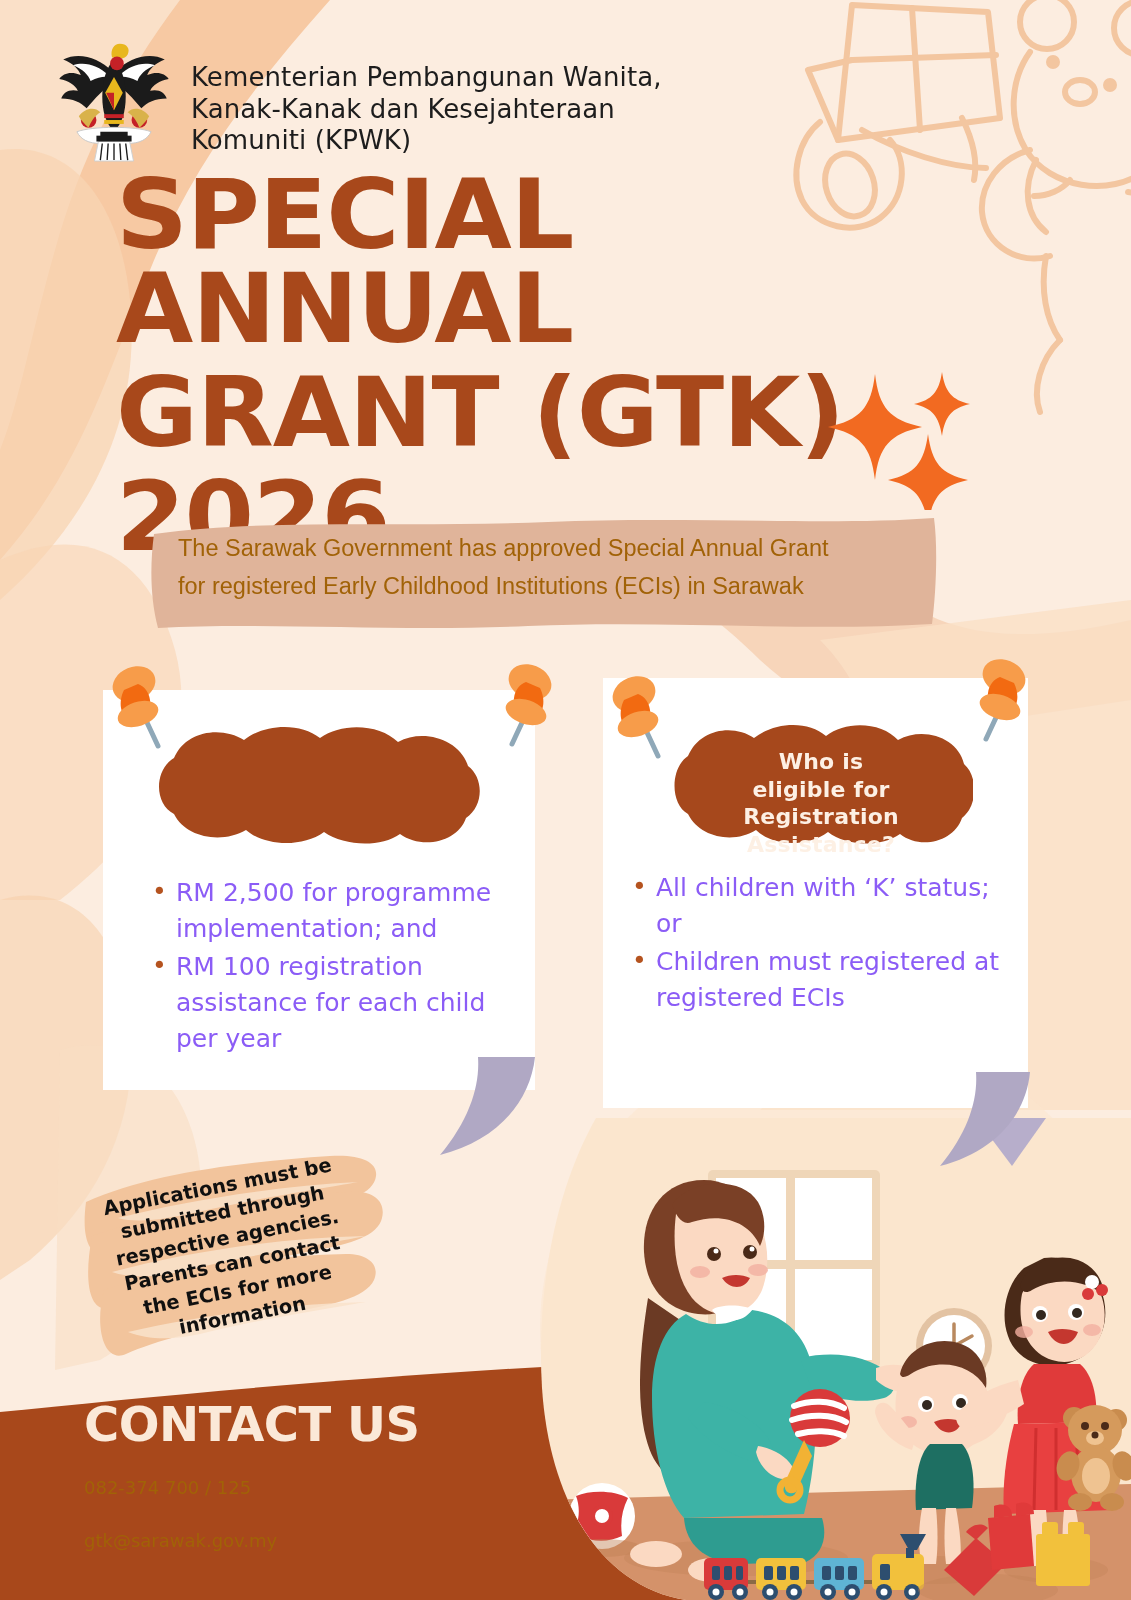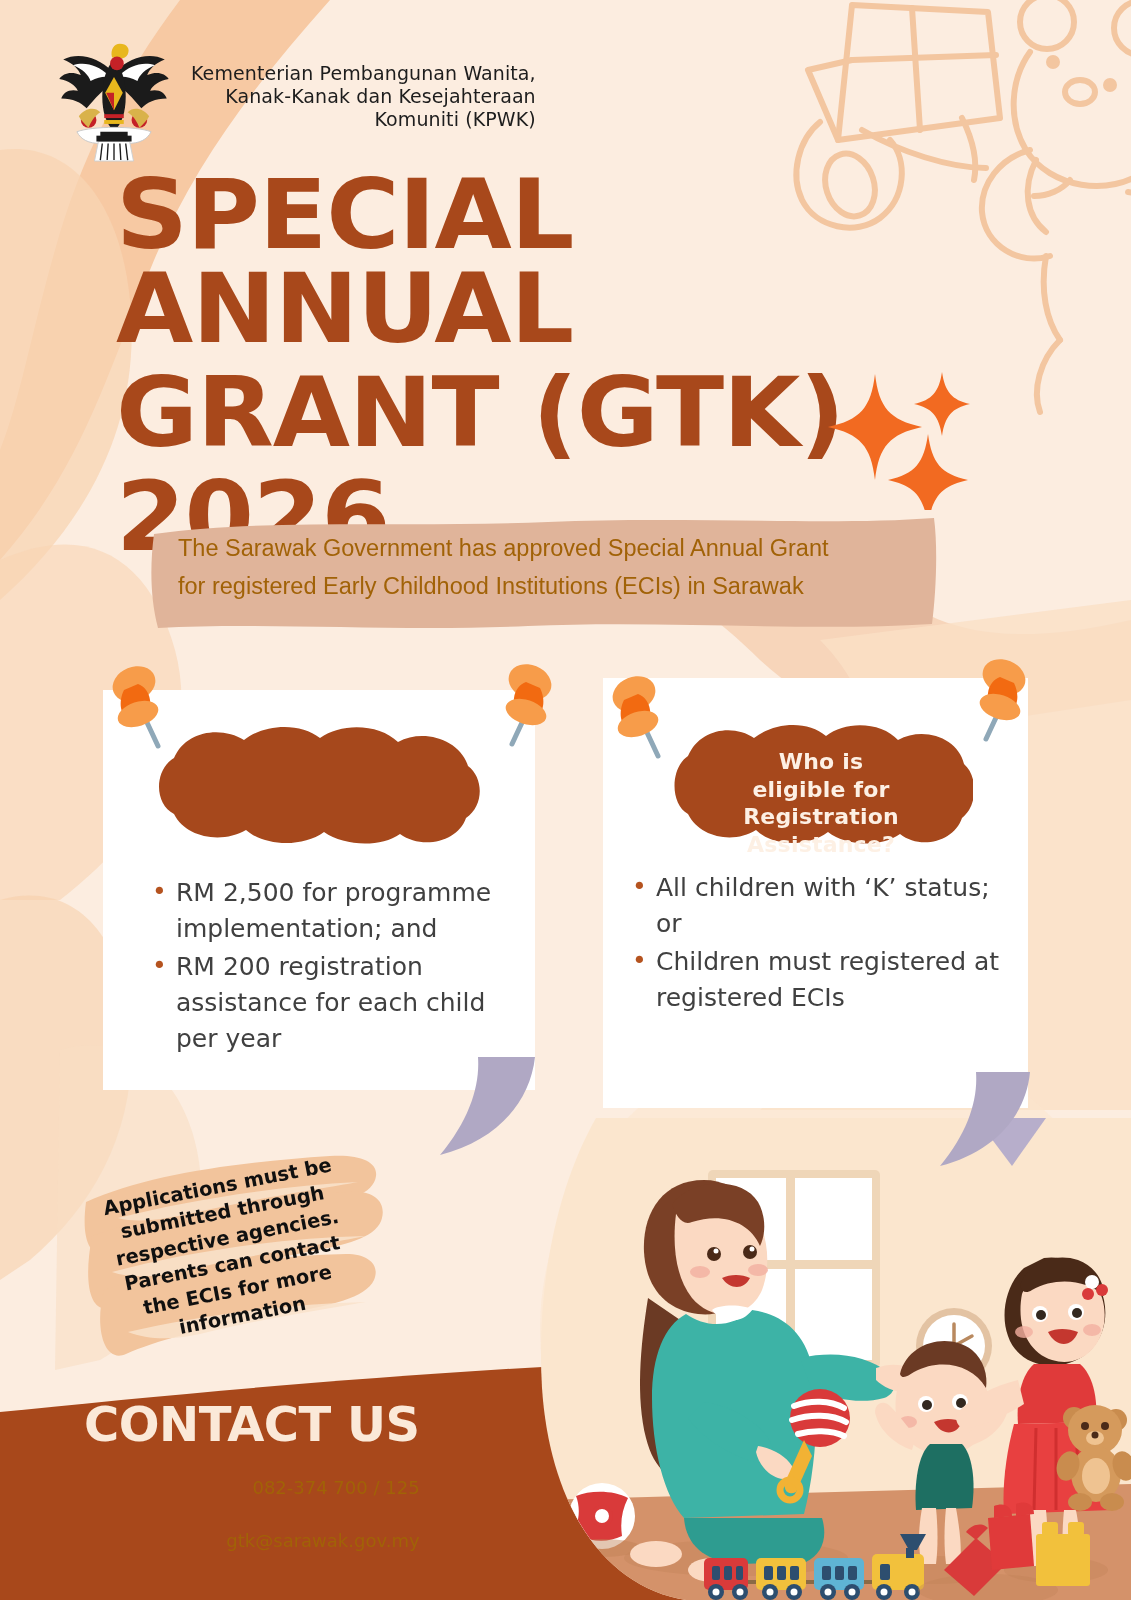--- a/index.html
+++ b/index.html
@@ -17,23 +17,23 @@
     overflow:hidden;
   }
 
   
   .bg-svg { position:absolute; left:0; top:0; width:1131px; height:1600px; }
 
   
   .header { position:absolute; left:55px; top:38px; display:flex; align-items:flex-start; gap:18px; z-index:20; }
   .crest { width:118px; height:125px; }
   .ministry {
-    font-size:19px; line-height:1.22; color:#1d1d1d;
+    font-size:26px; line-height:1.22; color:#1d1d1d;
     font-family:"DejaVu Sans", sans-serif; letter-spacing:.1px;
-    padding-top:24px; white-space:pre-line;text-align:right;
+    padding-top:24px; white-space:pre-line;
   }
 
   
   .title-wrap { position:absolute; left:116px; top:168px; z-index:20; width:880px; }
   .title-line {
     font-family:"DejaVu Sans", sans-serif;
     font-weight:700; color:#A8481B;
     font-size:96px; line-height:.98;
     letter-spacing:-1px;
     transform:scaleX(1.04); transform-origin:left center;
@@ -67,21 +67,21 @@
   .blob-label {
     position:absolute; z-index:19;
     color:#FDF0E4; font-weight:700; text-align:center;
     font-size:22px; line-height:1.26;
     font-family:"DejaVu Sans", sans-serif;
     white-space:pre-line; letter-spacing:.2px;
   }
 
   .bullets {
     position:absolute; z-index:19;
-    color:#404040; font-size:25px; line-height:1.44;
+    color:#8b5cf6; font-size:25px; line-height:1.44;
     font-family:"DejaVu Sans", sans-serif;
     list-style:none;
   }
   .bullets li { position:relative; padding-left:28px; margin-bottom:2px; }
   .bullets li::before {
     content:"•"; position:absolute; left:4px; top:-1px; font-size:25px; color:#B5531F;
   }
   .bullets.left-b  { left:148px; top:875px; width:380px; }
   .bullets.right-b { left:628px; top:870px; width:390px; }
 
@@ -93,21 +93,21 @@
   .note-text {
     position:absolute; left:104px; top:1173px; z-index:17;
     width:252px; text-align:center;
     transform:rotate(-11deg);
     font-size:19.5px; line-height:1.34; font-weight:700; color:#101010;
     font-family:"DejaVu Sans", sans-serif; white-space:pre-line;
   }
 
   
   .band { position:absolute; left:0; top:1350px; width:1131px; height:250px; z-index:12; }
-  .contact { position:absolute; left:84px; top:1400px; z-index:25;text-align:right; }
+  .contact { position:absolute; left:84px; top:1400px; z-index:25; }
   .contact-title {
     font-size:48px; font-weight:700; color:#FBE9D8; letter-spacing:-.5px;
     font-family:"DejaVu Sans", sans-serif; line-height:1;
   }
   .contact-line {
     font-size:18px; color:#a16207; line-height:1.42; margin-top:27px;
     font-family:"DejaVu Sans", sans-serif;
   }
 
   
@@ -232,21 +232,21 @@
 
   <svg class="blob" style="left:152px; top:722px;" width="333" height="125" viewBox="0 0 333 125">
     <path d="M22,36 C34,8 70,4 92,18 C112,2 148,0 168,16 C190,0 228,2 246,20
              C272,6 308,18 316,44 C332,56 332,84 314,96 C306,120 270,128 248,112
              C228,126 192,124 172,110 C150,126 112,124 94,108 C70,122 34,116 22,92
              C2,82 2,48 22,36 Z" fill="#A6481C"></path>
   </svg>
 
   <ul class="bullets left-b">
     <li>RM 2,500 for programme implementation; and</li>
-    <li>RM 200 registration assistance for each child per year</li>
+    <li>RM 100 registration assistance for each child per year</li>
   </ul>
 
   <svg class="pin" style="left:100px; top:662px;" width="78" height="90" viewBox="0 0 78 90">
     <line x1="44" y1="54" x2="58" y2="84" stroke="#8FA8B8" stroke-width="5" stroke-linecap="round"></line>
     <ellipse cx="34" cy="22" rx="22" ry="17" transform="rotate(-22 34 22)" fill="#F79C4A"></ellipse>
     <path d="M24,28 C18,40 20,54 30,58 C42,62 52,52 50,38 C49,30 44,24 38,22 Z" fill="#F26A11"></path>
     <ellipse cx="38" cy="52" rx="21" ry="12" transform="rotate(-18 38 52)" fill="#F79C4A"></ellipse>
   </svg>
   <svg class="pin" style="left:486px; top:660px;" width="78" height="90" viewBox="0 0 78 90">
     <line x1="40" y1="54" x2="26" y2="84" stroke="#8FA8B8" stroke-width="5" stroke-linecap="round"></line>

